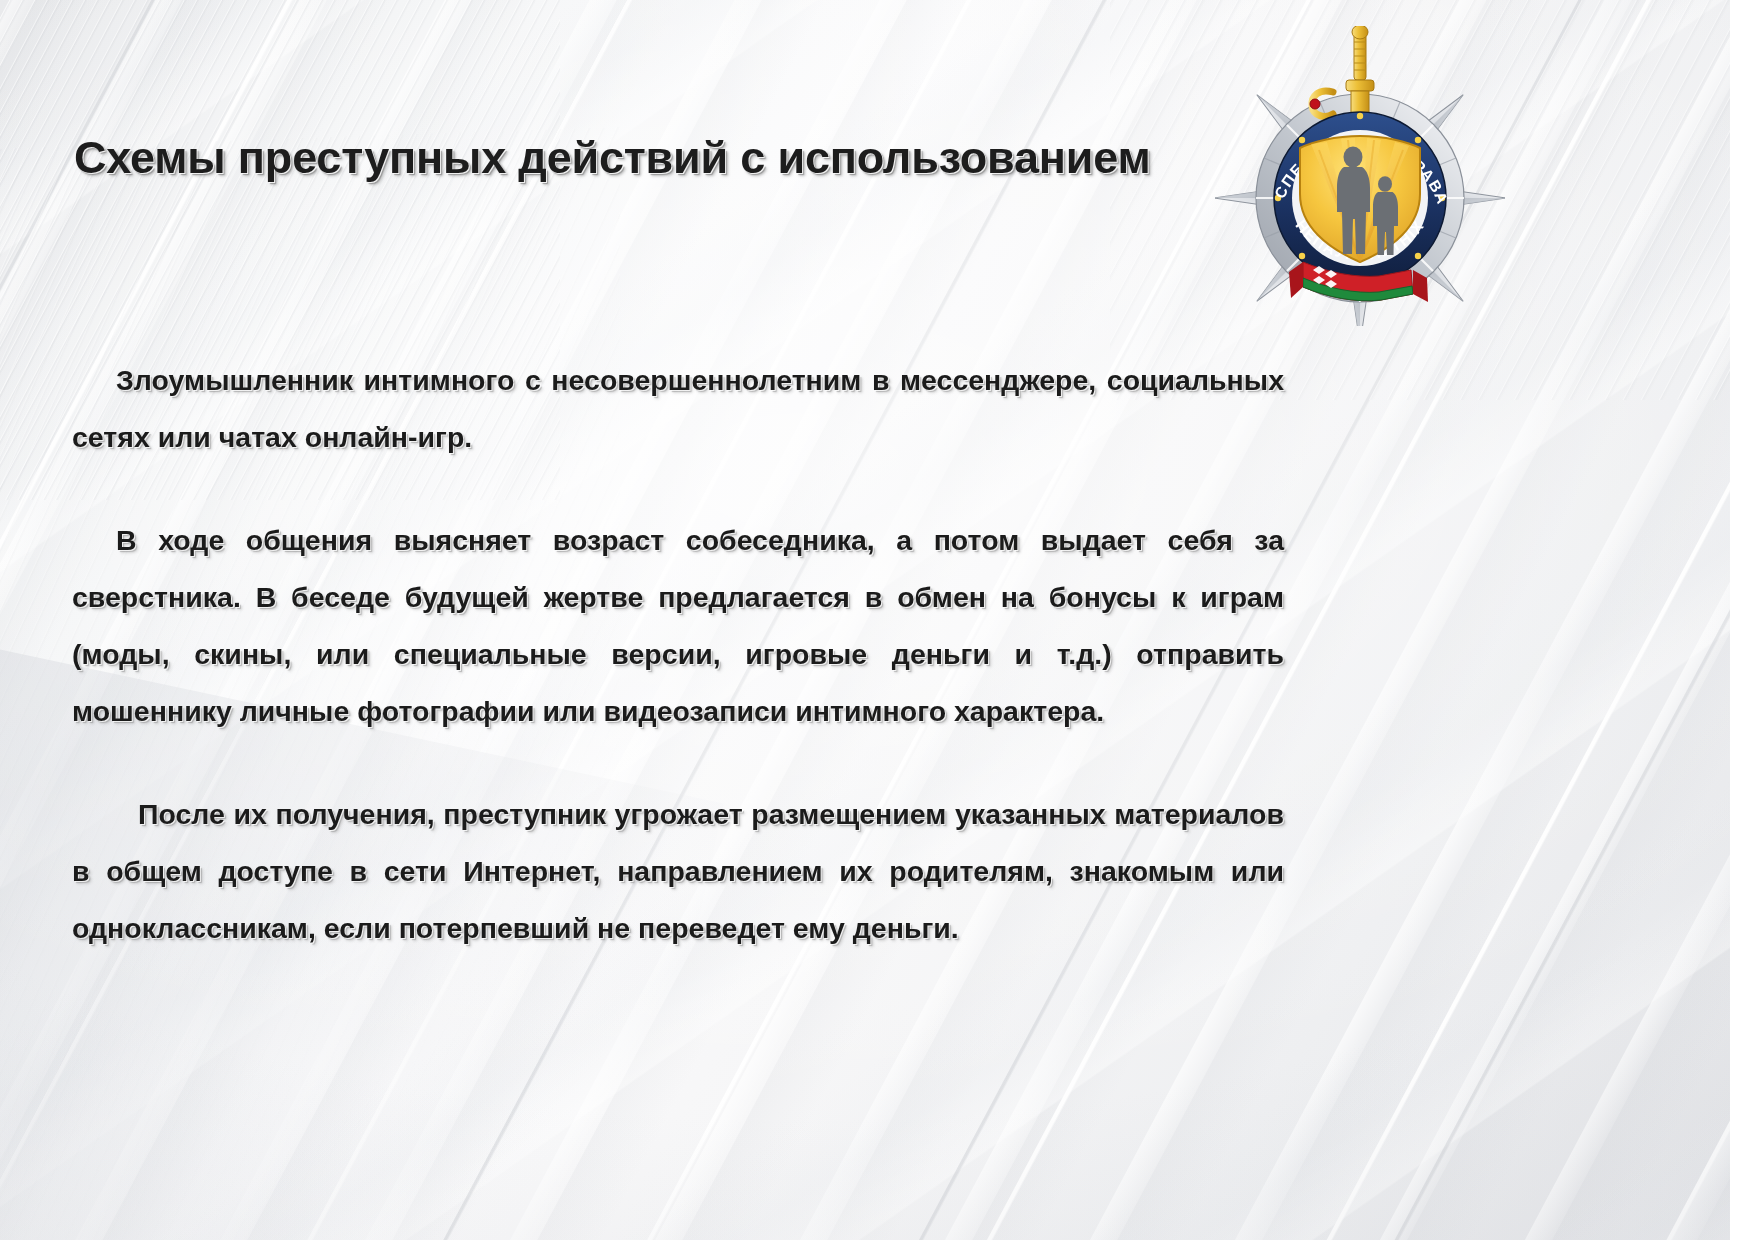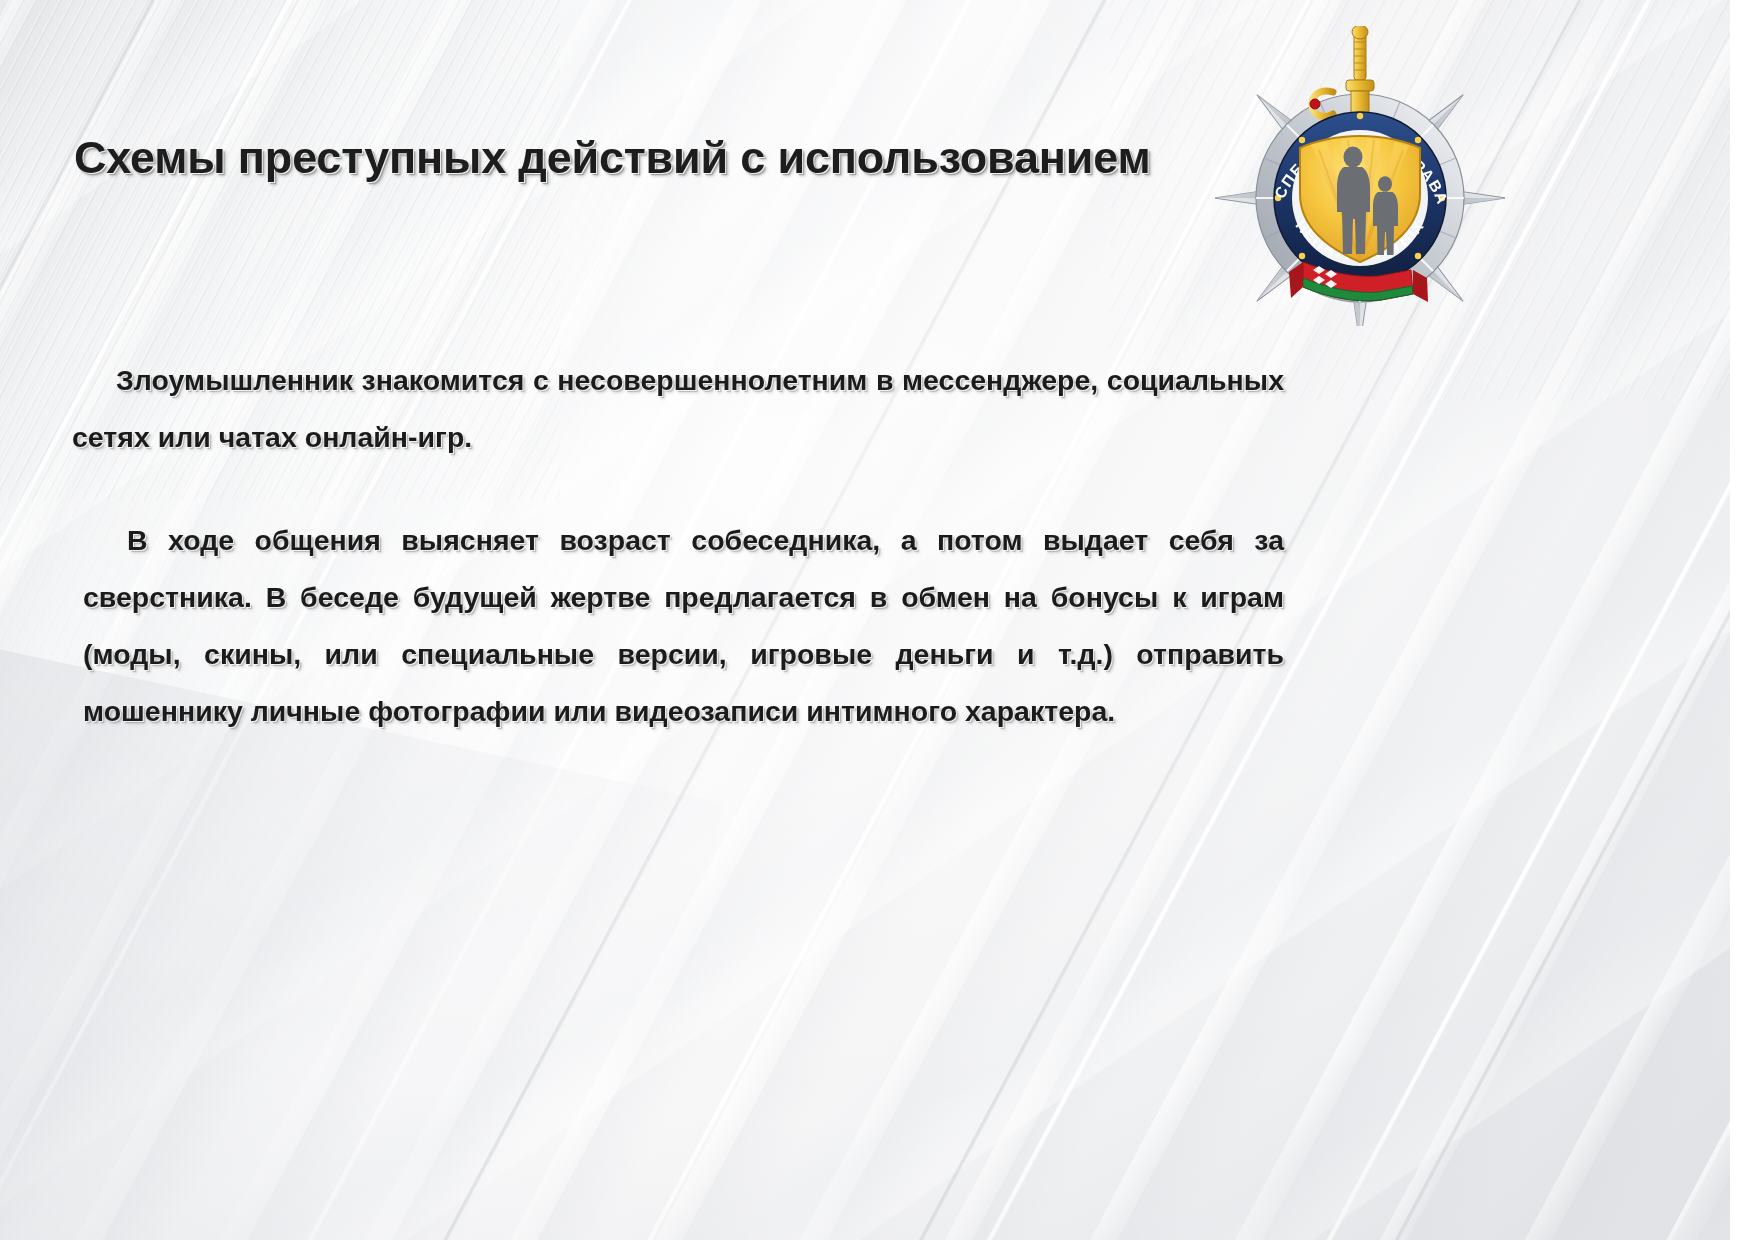--- a/index.html
+++ b/index.html
@@ -148,21 +148,21 @@
     font-weight:700;
     color:#1b1b1b;
     text-align:justify;
     text-justify:inter-word;
     text-indent:44px;
     text-shadow:
        1px 1px 0 rgba(255,255,255,.8),
        2px 2px 1px rgba(130,130,130,.45),
        3px 3px 3px rgba(90,90,90,.22);
   }
-  .para + .para{ margin-top:46px;margin-left:11px; }
+  .para + .para{ margin-top:46px; }
   .para--wide{ text-indent:66px; }
 
   
   .emblem{
     position:absolute;
     left:1215px; top:26px;
     width:290px; height:300px;
   }
   .emblem svg{ width:100%; height:100%; display:block; }
 </style>
@@ -181,22 +181,23 @@
   <div class="bg-wedge"></div>
   <div class="bg-vignette"></div>
 
   <div class="content">
 
     <h1 class="title">
       <span class="tline">Схемы преступных действий с использованием</span>
     </h1>
 
     <div class="body">
-      <p class="para">Злоумышленник знакомится с несовершеннолетним в мессенджере, социальных сетях или чатах онлайн-игр.</p>
+      <p class="para">Злоумышленник интимного с несовершеннолетним в мессенджере, социальных сетях или чатах онлайн-игр.</p>
       <p class="para">В ходе общения выясняет возраст собеседника, а потом выдает себя за сверстника. В беседе будущей жертве предлагается в обмен на бонусы к играм (моды, скины, или специальные версии, игровые деньги и т.д.) отправить мошеннику личные фотографии или видеозаписи интимного характера.</p>
+      <p class="para para--wide">После их получения, преступник угрожает размещением указанных материалов в общем доступе в сети Интернет, направлением их родителям, знакомым или одноклассникам, если потерпевший не переведет ему деньги.</p>
     </div>
 
     <div class="emblem">
       <svg viewBox="0 0 290 300" xmlns="http://www.w3.org/2000/svg" aria-hidden="true">
         <defs>
           <linearGradient id="silverA" x1="0" y1="0" x2="1" y2="1">
             <stop offset="0" stop-color="#ffffff"></stop>
             <stop offset=".38" stop-color="#dcdfe4"></stop>
             <stop offset=".62" stop-color="#aeb3bb"></stop>
             <stop offset="1" stop-color="#8d939c"></stop>

